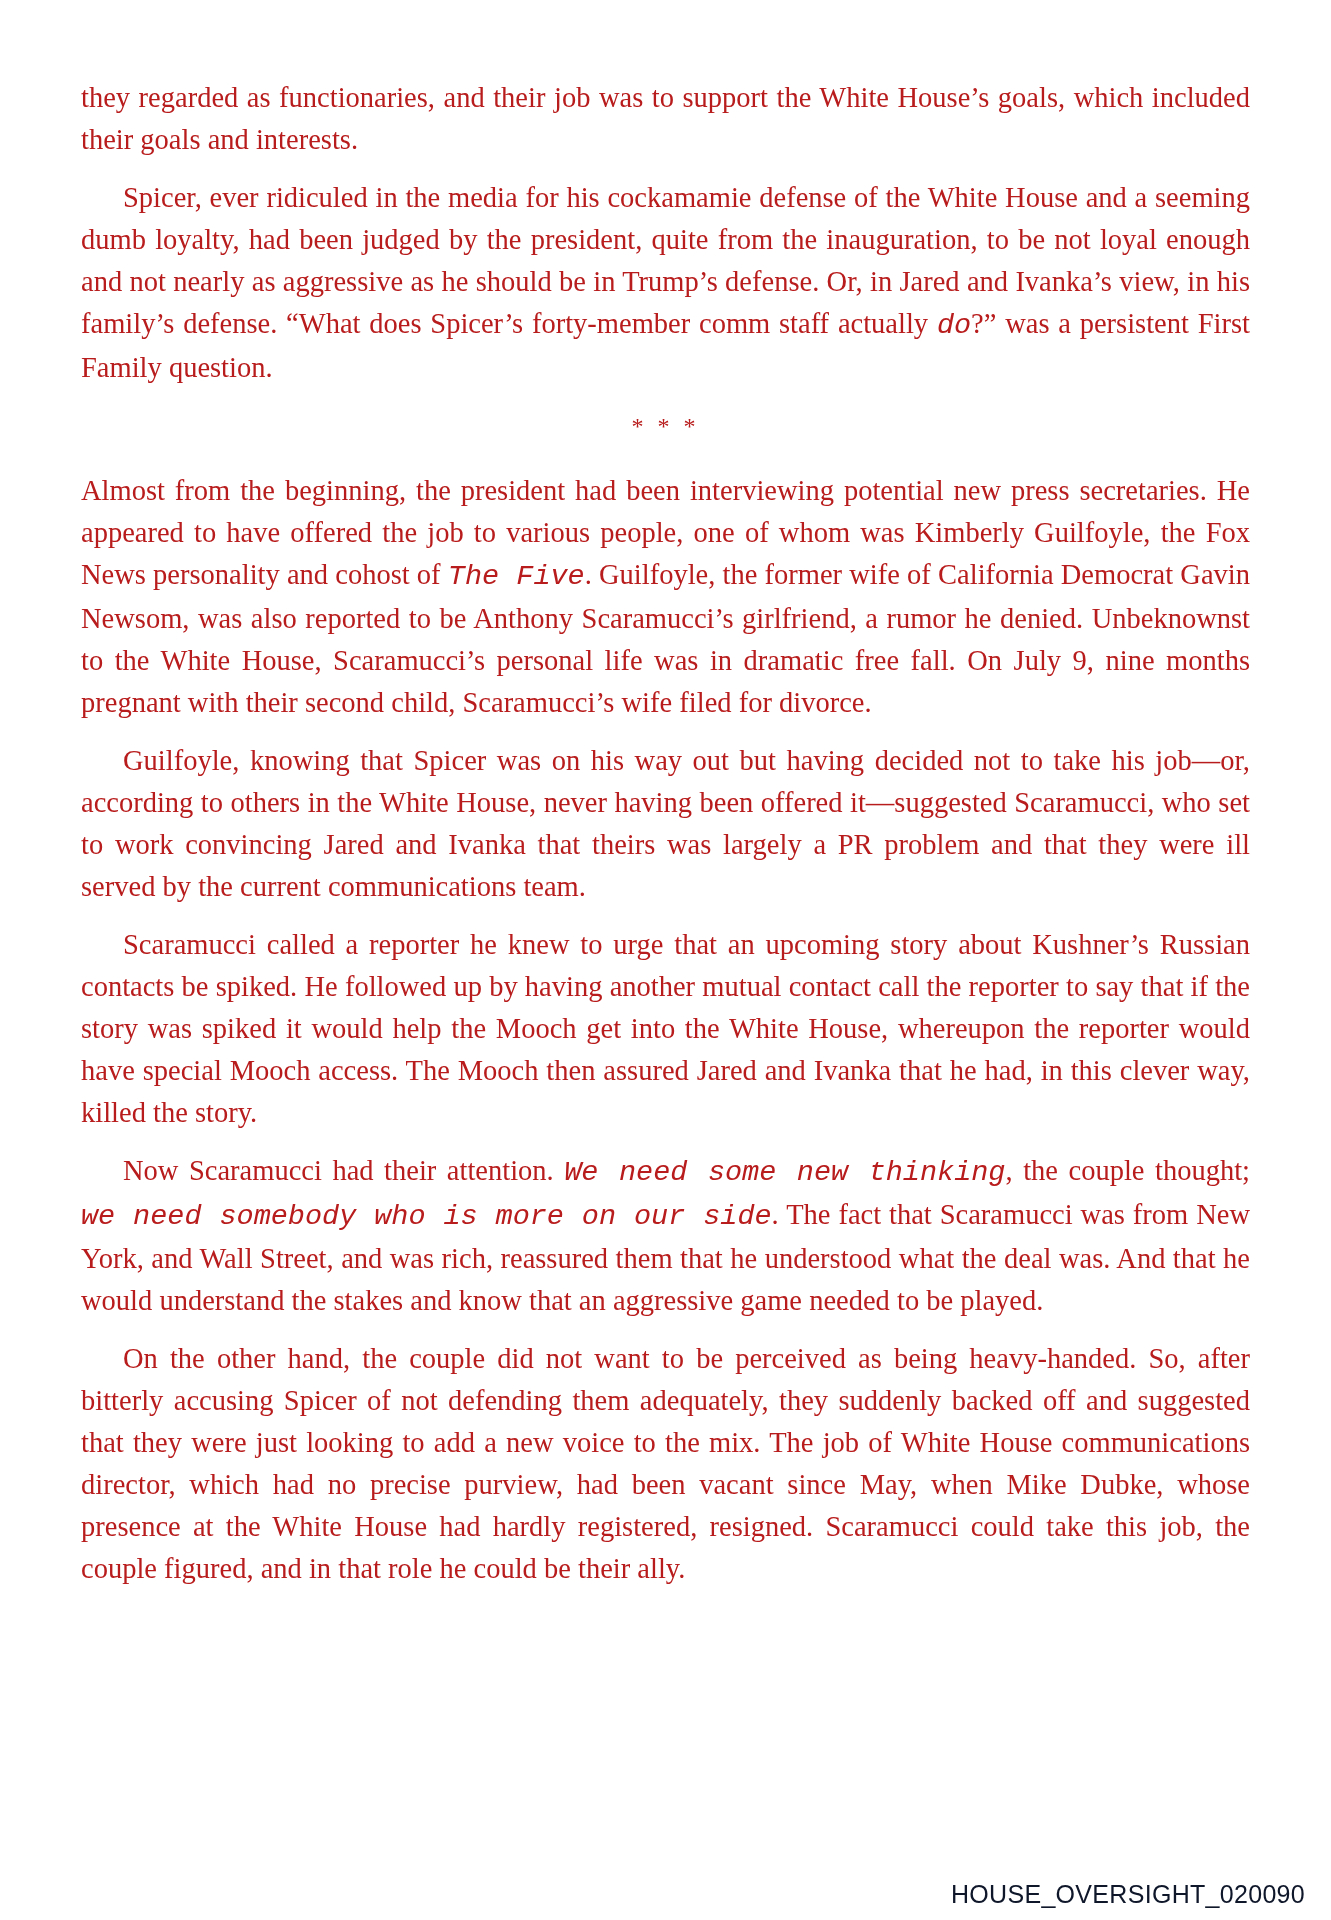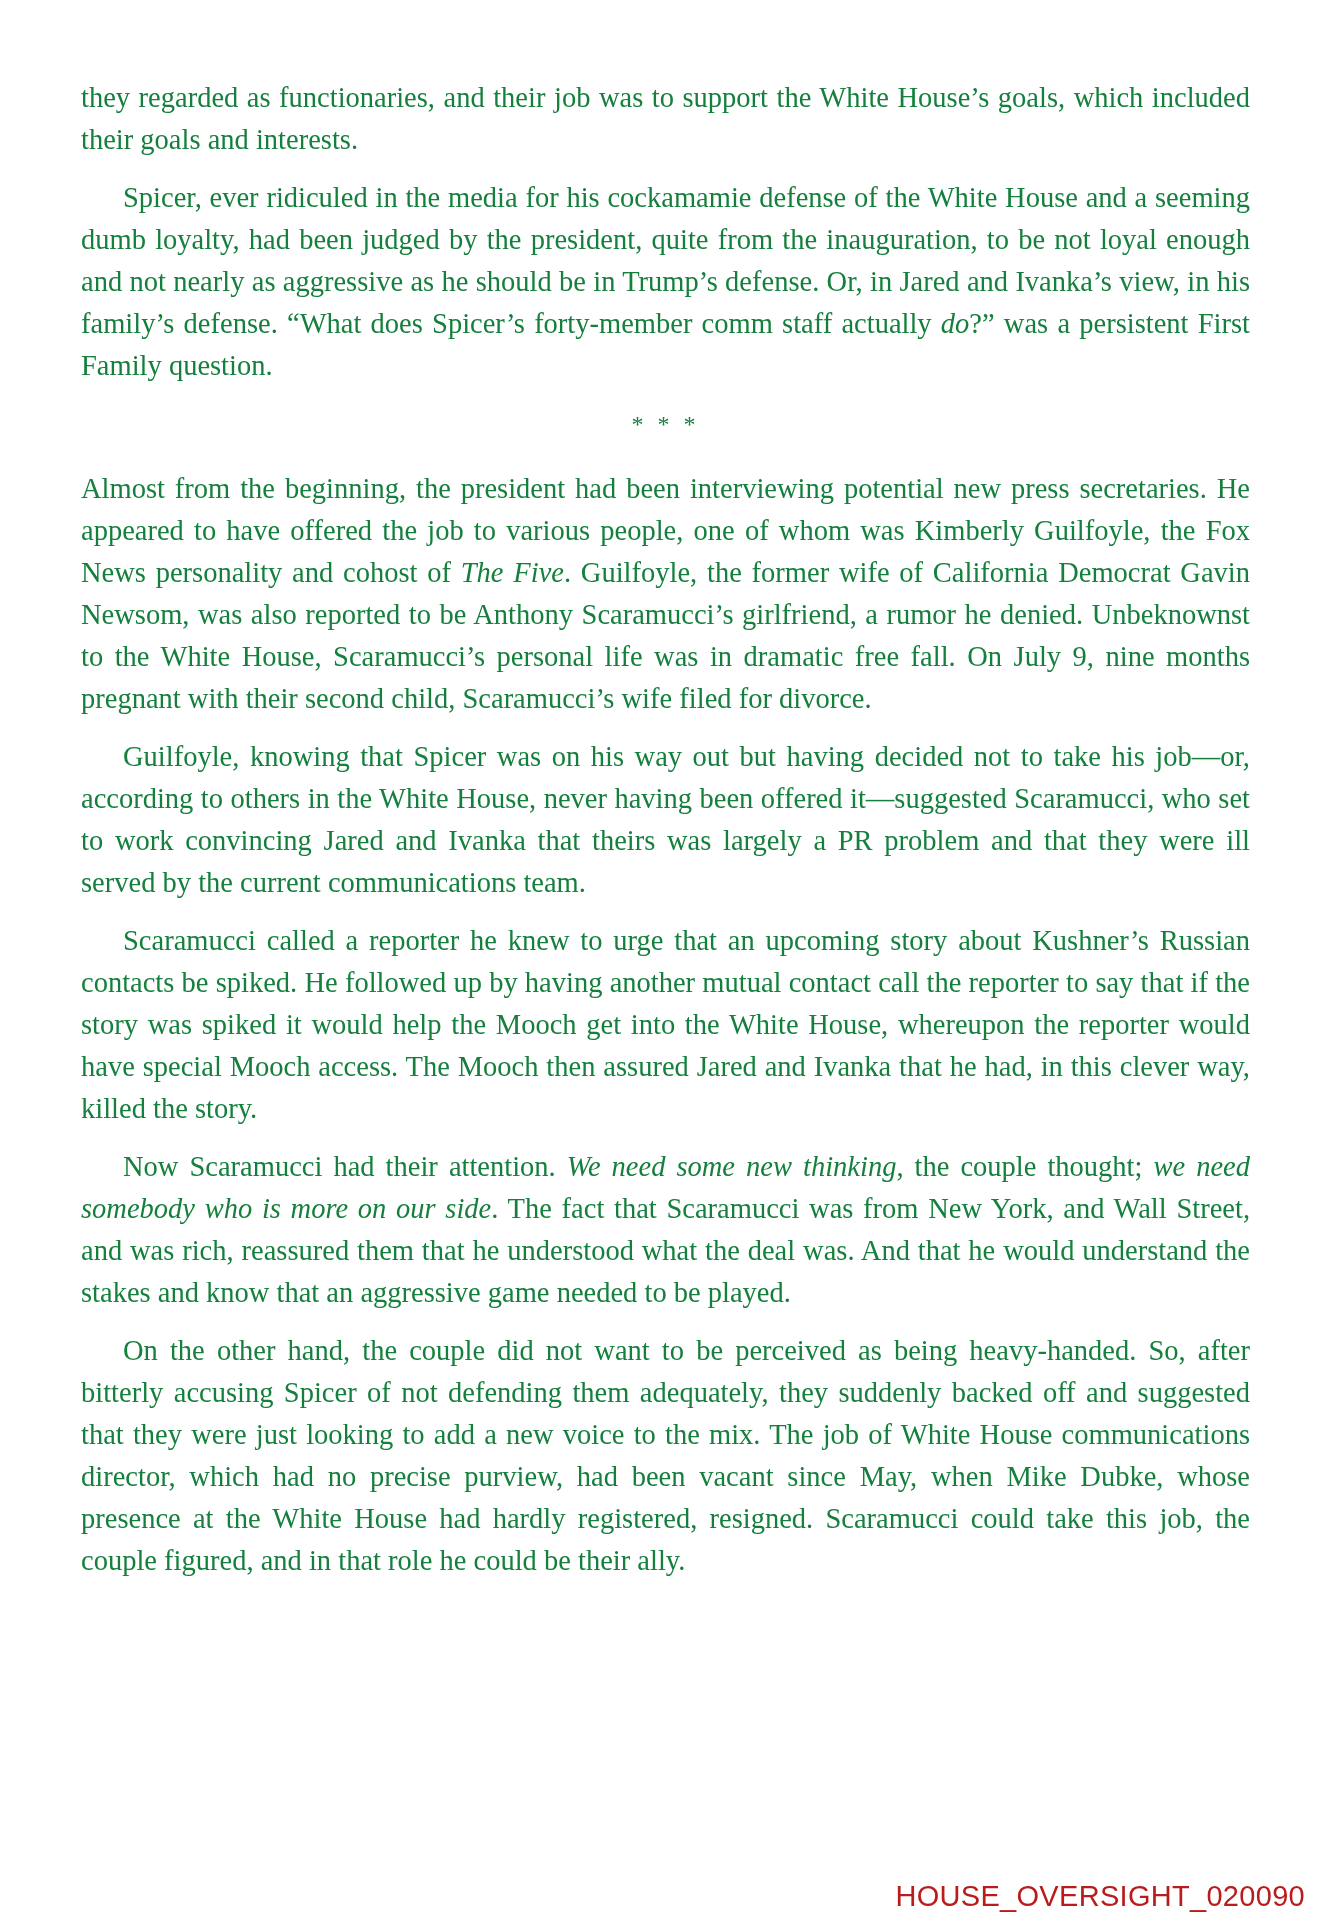--- a/index.html
+++ b/index.html
@@ -5,44 +5,44 @@
   html, body { margin: 0; padding: 0; background: #ffffff; }
   body { width: 1331px; height: 1920px; position: relative; overflow: hidden; }
   .page {
     position: absolute;
     left: 81px;
     top: 77px;
     width: 1169px;
     font-family: "Liberation Serif", "DejaVu Serif", serif;
     font-size: 28.5px;
     line-height: 42px;
-    color: #15803d;
+    color: #b91c1c;
   }
   .para {
     margin: 0 0 16px 0;
     text-align: justify;
     text-indent: 42px;
   }
   .para.no-indent { text-indent: 0; }
-  .para em { font-style: italic; }
+  .para em { font-style: italic; font-family: Liberation Mono, monospace; }
   .separator {
     text-align: center;
     margin: 4px 0 23px 0;
     height: 42px;
     line-height: 42px;
     letter-spacing: 4px;
     font-size: 24px;
   }
   .footer {
     position: absolute;
     right: 26px;
     top: 1880px;
     font-family: "Liberation Sans", "DejaVu Sans", sans-serif;
-    font-size: 29px;
-    color: #b91c1c;
+    font-size: 25px;
+    color: #0f172a;
     letter-spacing: 0.3px;
     margin-left: 8px;
   }
 </style>
 </head>
 <body>
 
 <div class="page">
   <div id="paras-before">
       <p class="para no-indent"><span>they regarded as functionaries, and their job was to support the White House’s goals, which included their goals and interests.</span></p>

